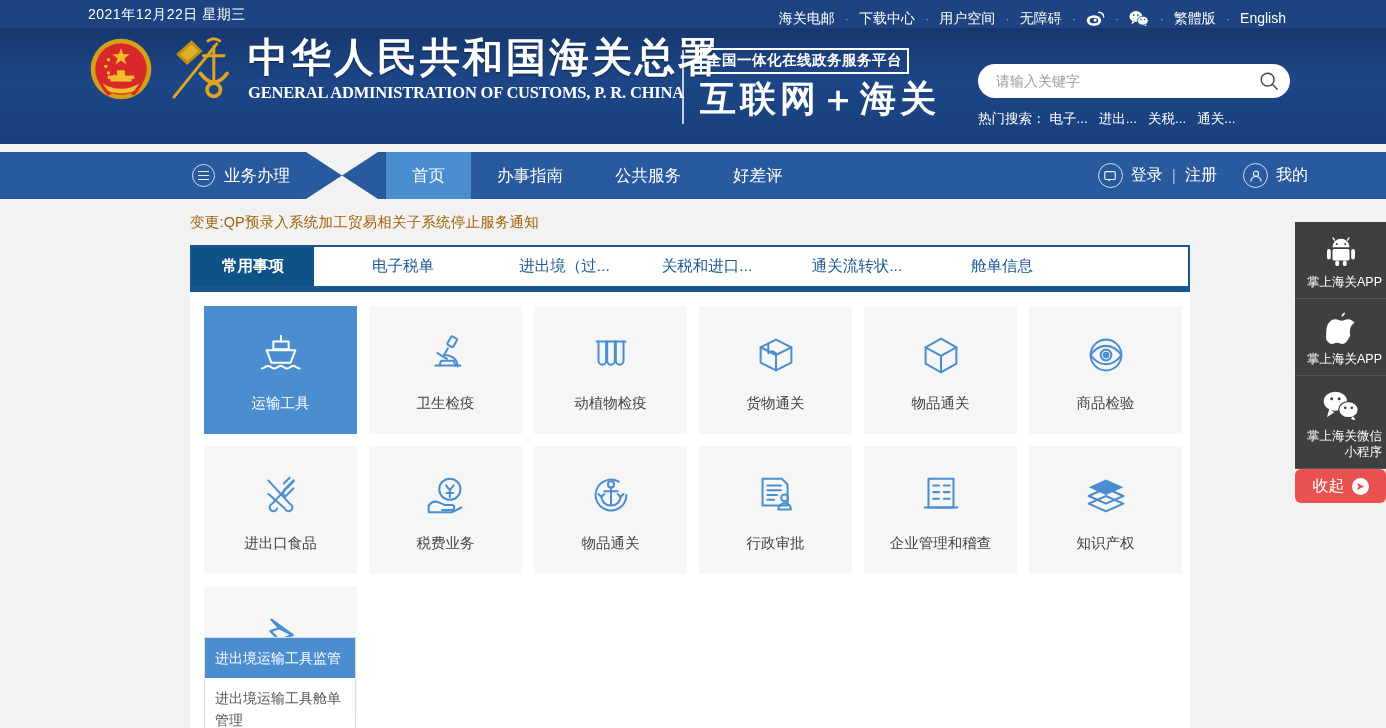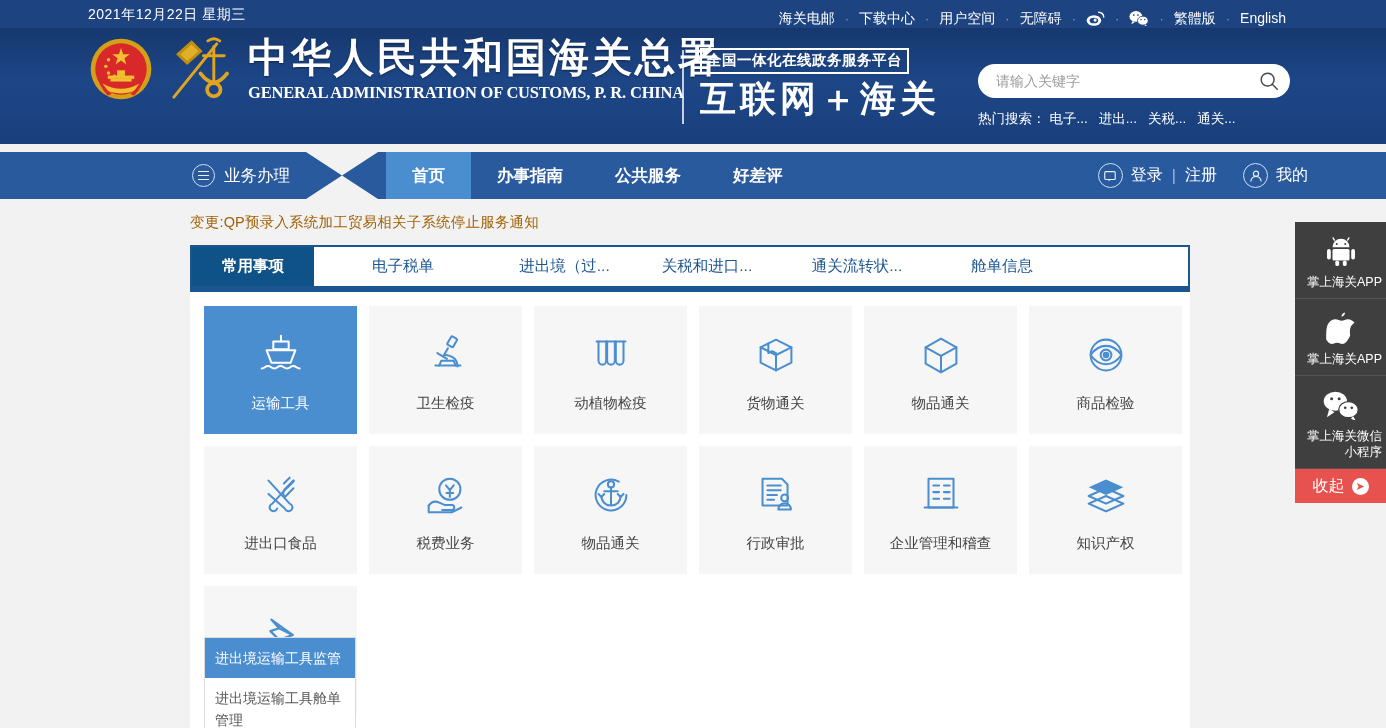--- a/index.html
+++ b/index.html
@@ -112,21 +112,21 @@
   .nav-hourglass {
     position: absolute; left: 306px; top: 0; width: 72px; height: 47px;
     background: #f2f2f2;
     clip-path: polygon(0 0, 100% 0, 50% 50%, 100% 100%, 0 100%, 50% 50%);
   }
   .nav-items {
     position: absolute; left: 386px; top: 0; height: 47px; display: flex;
   }
   .nav-item {
     height: 47px; line-height: 47px; color: #ffffff; font-size: 16.5px;
-    padding: 0 26px; text-decoration: none; white-space: nowrap; font-weight: bold;
+    padding: 0 26px; text-decoration: none; white-space: nowrap;
   }
   .nav-item.active { background: #4a8ed0; }
   .nav-right {
     position: absolute; right: 78px; top: 0; height: 47px;
     display: flex; align-items: center; color: #fff; font-size: 16px; gap: 0;
   }
   .ic-circle {
     width: 25px; height: 25px; border: 1.4px solid #cfe0f5; border-radius: 50%;
     display: flex; align-items: center; justify-content: center; margin-right: 8px;
   }
@@ -194,21 +194,21 @@
   .rcard {
     background: #3f3f3f; color: #fff; text-align: right;
     padding: 9px 4px 8px; border-bottom: 1px solid #545454;
     cursor: pointer;
   }
   .rcard .rico { height: 40px; display: flex; align-items: center; justify-content: center; }
   .rcard .rlbl { font-size: 12.5px; line-height: 16px; margin-top: 3px; }
   .rcollapse {
     background: #e8524e; color: #fff; text-align: center;
     height: 34px; display: flex; align-items: center; justify-content: center;
-    gap: 7px; font-size: 16px; cursor: pointer;
+    gap: 7px; font-size: 16px; cursor: pointer; border-radius: 6px;
   }
   .rcollapse .arrow {
     width: 17px; height: 17px; border-radius: 50%; background: #fff; color: #e8524e;
     font-size: 11px; display: flex; align-items: center; justify-content: center;
   }
 </style>
 </head>
 <body>
 
 <div id="page">

